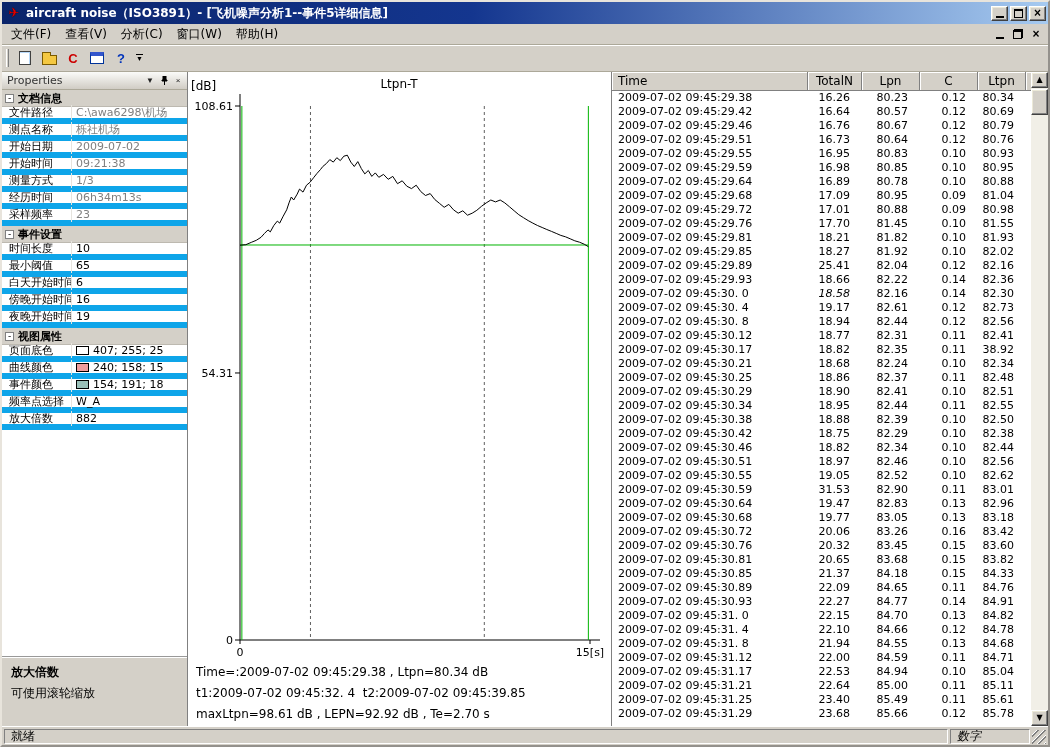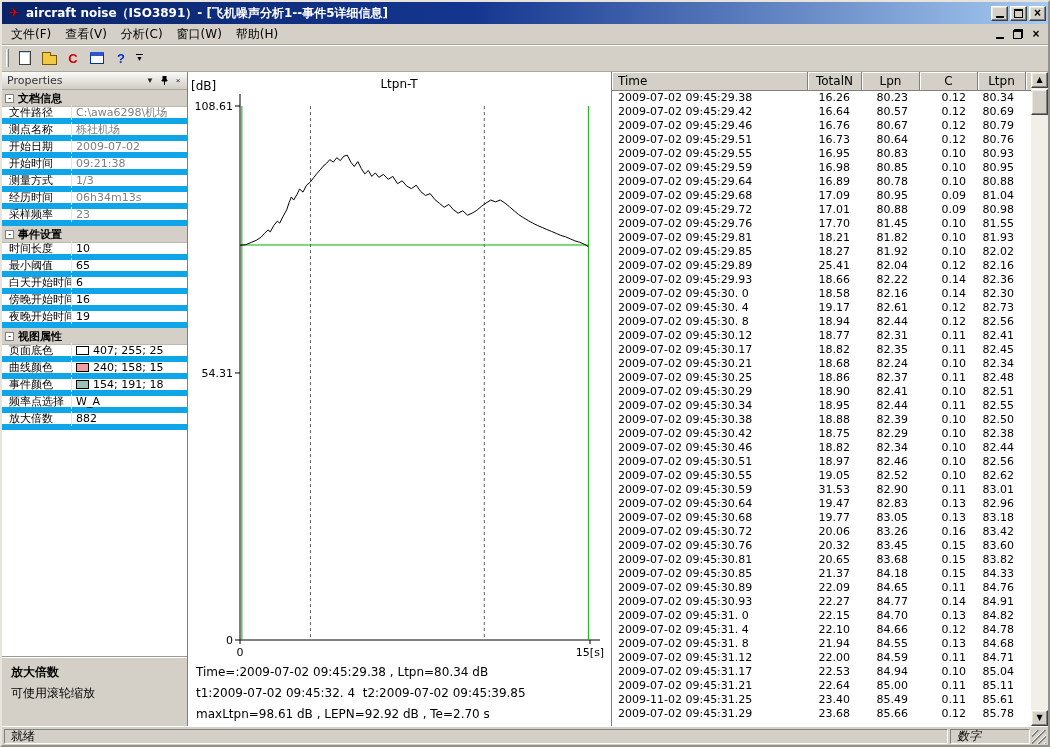--- a/index.html
+++ b/index.html
@@ -449,21 +449,21 @@
           </div>
           <div class="tr">
             <span class="td td-time" style="width: 196px;">2009-07-02 09:45:29.93</span>
             <span class="td td-num" style="width: 54px;">18.66</span>
             <span class="td td-num" style="width: 58px;">82.22</span>
             <span class="td td-num" style="width: 58px;">0.14</span>
             <span class="td td-num" style="width: 48px;">82.36</span>
           </div>
           <div class="tr">
             <span class="td td-time" style="width: 196px;">2009-07-02 09:45:30. 0</span>
-            <span class="td td-num" style="width: 54px;">18.58</span>
+            <span class="td td-num" style="width: 54px; font-style: italic;">18.58</span>
             <span class="td td-num" style="width: 58px;">82.16</span>
             <span class="td td-num" style="width: 58px;">0.14</span>
             <span class="td td-num" style="width: 48px;">82.30</span>
           </div>
           <div class="tr">
             <span class="td td-time" style="width: 196px;">2009-07-02 09:45:30. 4</span>
             <span class="td td-num" style="width: 54px;">19.17</span>
             <span class="td td-num" style="width: 58px;">82.61</span>
             <span class="td td-num" style="width: 58px;">0.12</span>
             <span class="td td-num" style="width: 48px;">82.73</span>
@@ -480,21 +480,21 @@
             <span class="td td-num" style="width: 54px;">18.77</span>
             <span class="td td-num" style="width: 58px;">82.31</span>
             <span class="td td-num" style="width: 58px;">0.11</span>
             <span class="td td-num" style="width: 48px;">82.41</span>
           </div>
           <div class="tr">
             <span class="td td-time" style="width: 196px;">2009-07-02 09:45:30.17</span>
             <span class="td td-num" style="width: 54px;">18.82</span>
             <span class="td td-num" style="width: 58px;">82.35</span>
             <span class="td td-num" style="width: 58px;">0.11</span>
-            <span class="td td-num" style="width: 48px;">82.45</span>
+            <span class="td td-num" style="width: 48px;">38.92</span>
           </div>
           <div class="tr">
             <span class="td td-time" style="width: 196px;">2009-07-02 09:45:30.21</span>
             <span class="td td-num" style="width: 54px;">18.68</span>
             <span class="td td-num" style="width: 58px;">82.24</span>
             <span class="td td-num" style="width: 58px;">0.10</span>
             <span class="td td-num" style="width: 48px;">82.34</span>
           </div>
           <div class="tr">
             <span class="td td-time" style="width: 196px;">2009-07-02 09:45:30.25</span>
@@ -651,21 +651,21 @@
             <span class="td td-num" style="width: 48px;">85.04</span>
           </div>
           <div class="tr">
             <span class="td td-time" style="width: 196px;">2009-07-02 09:45:31.21</span>
             <span class="td td-num" style="width: 54px;">22.64</span>
             <span class="td td-num" style="width: 58px;">85.00</span>
             <span class="td td-num" style="width: 58px;">0.11</span>
             <span class="td td-num" style="width: 48px;">85.11</span>
           </div>
           <div class="tr">
-            <span class="td td-time" style="width: 196px;">2009-11-02 09:45:31.25</span>
+            <span class="td td-time" style="width: 196px;">2009-07-02 09:45:31.25</span>
             <span class="td td-num" style="width: 54px;">23.40</span>
             <span class="td td-num" style="width: 58px;">85.49</span>
             <span class="td td-num" style="width: 58px;">0.11</span>
             <span class="td td-num" style="width: 48px;">85.61</span>
           </div>
           <div class="tr">
             <span class="td td-time" style="width: 196px;">2009-07-02 09:45:31.29</span>
             <span class="td td-num" style="width: 54px;">23.68</span>
             <span class="td td-num" style="width: 58px;">85.66</span>
             <span class="td td-num" style="width: 58px;">0.12</span>

